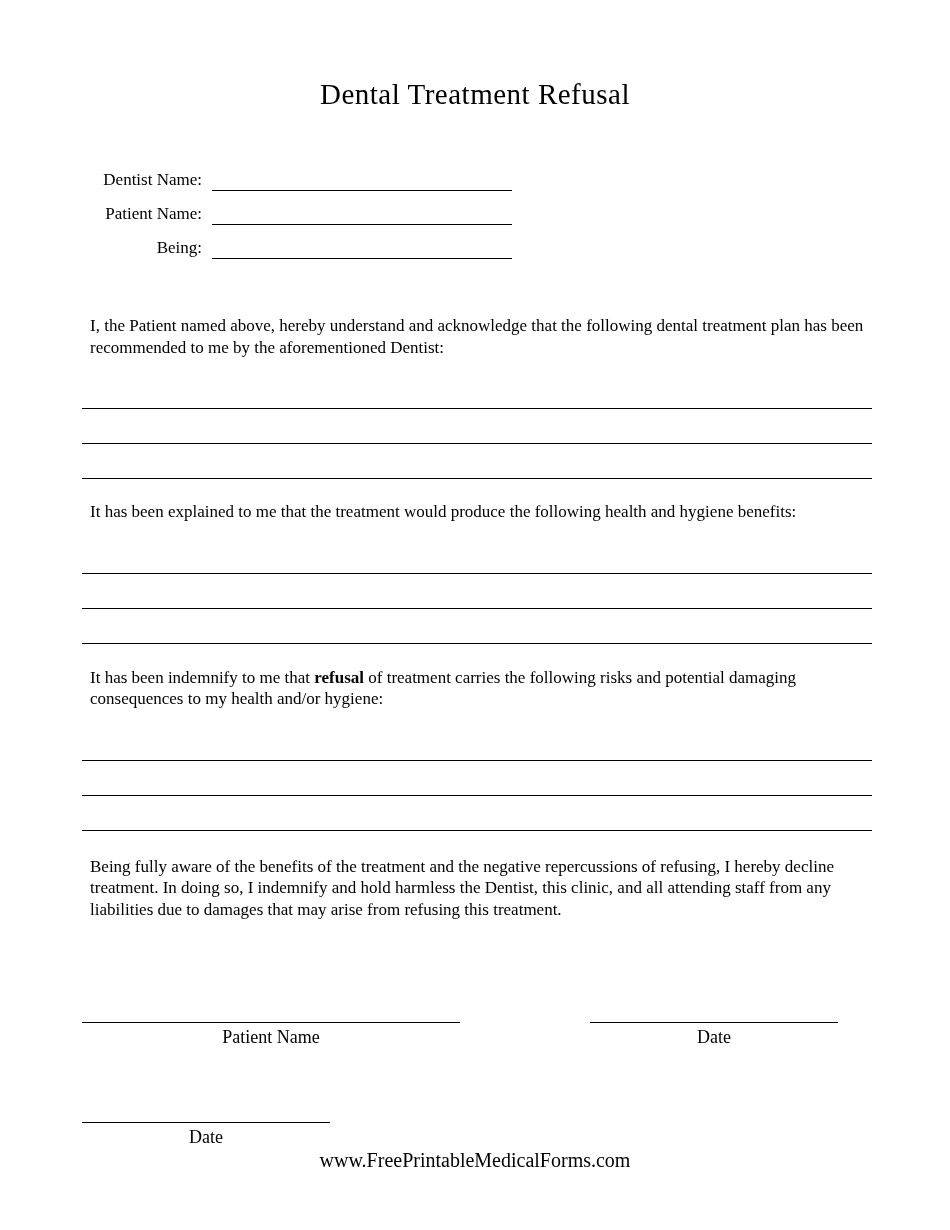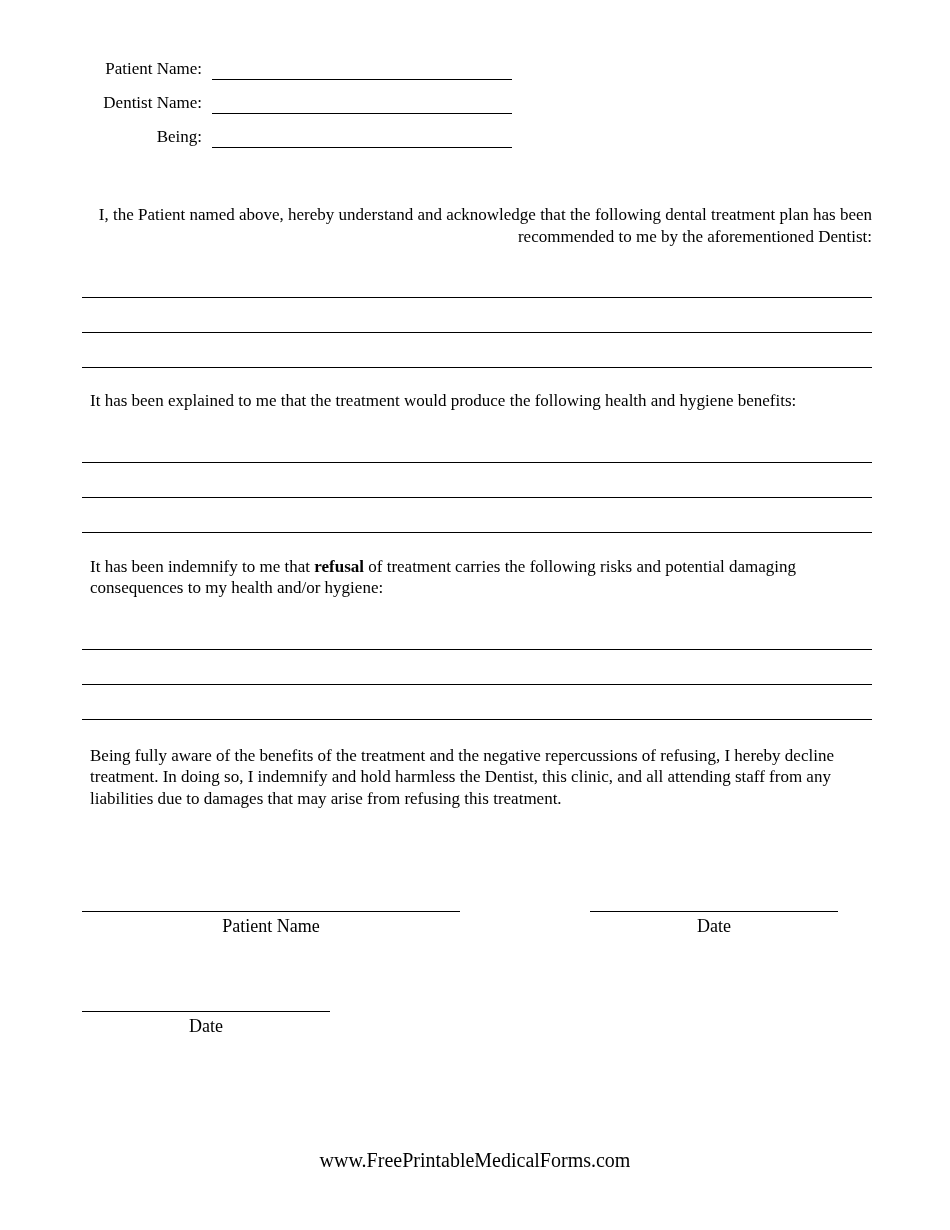--- a/index.html
+++ b/index.html
@@ -49,21 +49,21 @@
     width: 300px;
     height: 22px;
     border-bottom: 1px solid #000;
   }
   
   .para {
     margin: 0 78px 0 90px;
     font-size: 17px;
     line-height: 21.5px;
   }
-  .para-intro      { margin-top: 56px; text-align: right; }
+  .para-intro      { margin-top: 56px; }
   .para-benefits   { margin-top: 22px; }
   .para-risks      { margin-top: 23px; }
   .para-decl       { margin-top: 25px; }
   .para strong { font-weight: 700; }
   
   .write-lines {
     margin: 8px 78px 0 82px;
   }
   .write-line {
     height: 34px;
@@ -98,28 +98,29 @@
     bottom: 58px;
     text-align: center;
     font-size: 20px;
   }
 </style>
 </head>
 <body>
 
 <div class="page">
 
+  <h1 class="title">Dental Treatment Refusal</h1>
 
   <div class="header-fields">
     <div class="field-row">
-      <span class="field-label">Patient Name:</span>
+      <span class="field-label">Dentist Name:</span>
       <span class="field-line"></span>
     </div>
     <div class="field-row">
-      <span class="field-label">Dentist Name:</span>
+      <span class="field-label">Patient Name:</span>
       <span class="field-line"></span>
     </div>
     <div class="field-row">
       <span class="field-label">Being:</span>
       <span class="field-line"></span>
     </div>
   </div>
 
   <p class="para para-intro">I, the Patient named above, hereby understand and acknowledge that the following dental treatment plan has been recommended to me by the aforementioned Dentist:</p>
 

